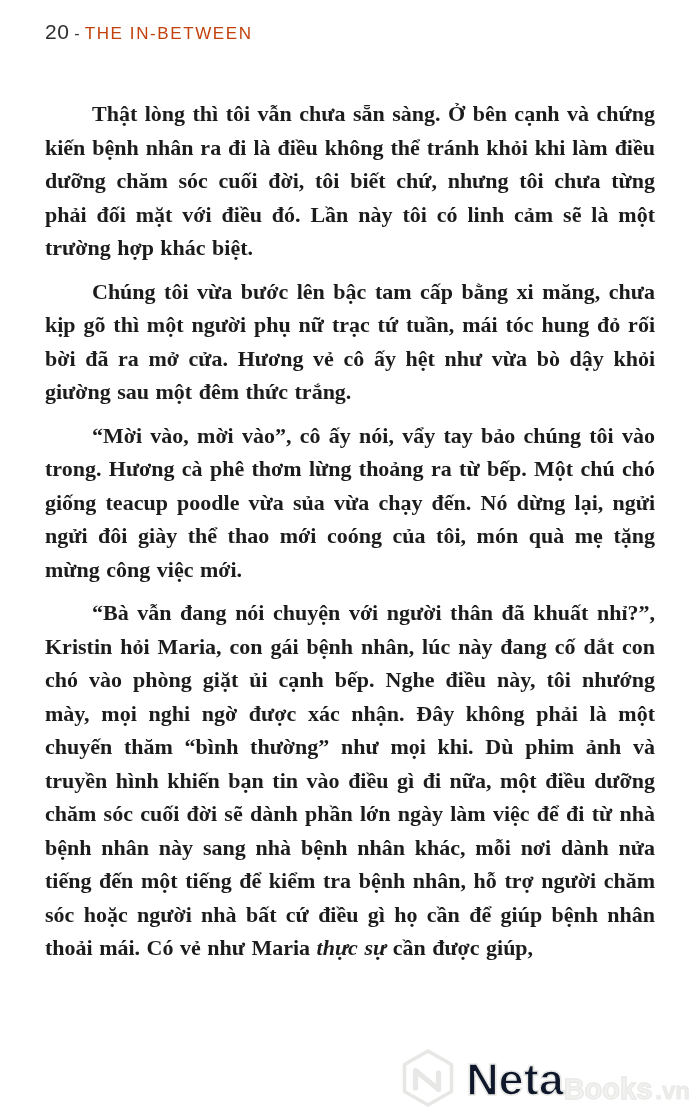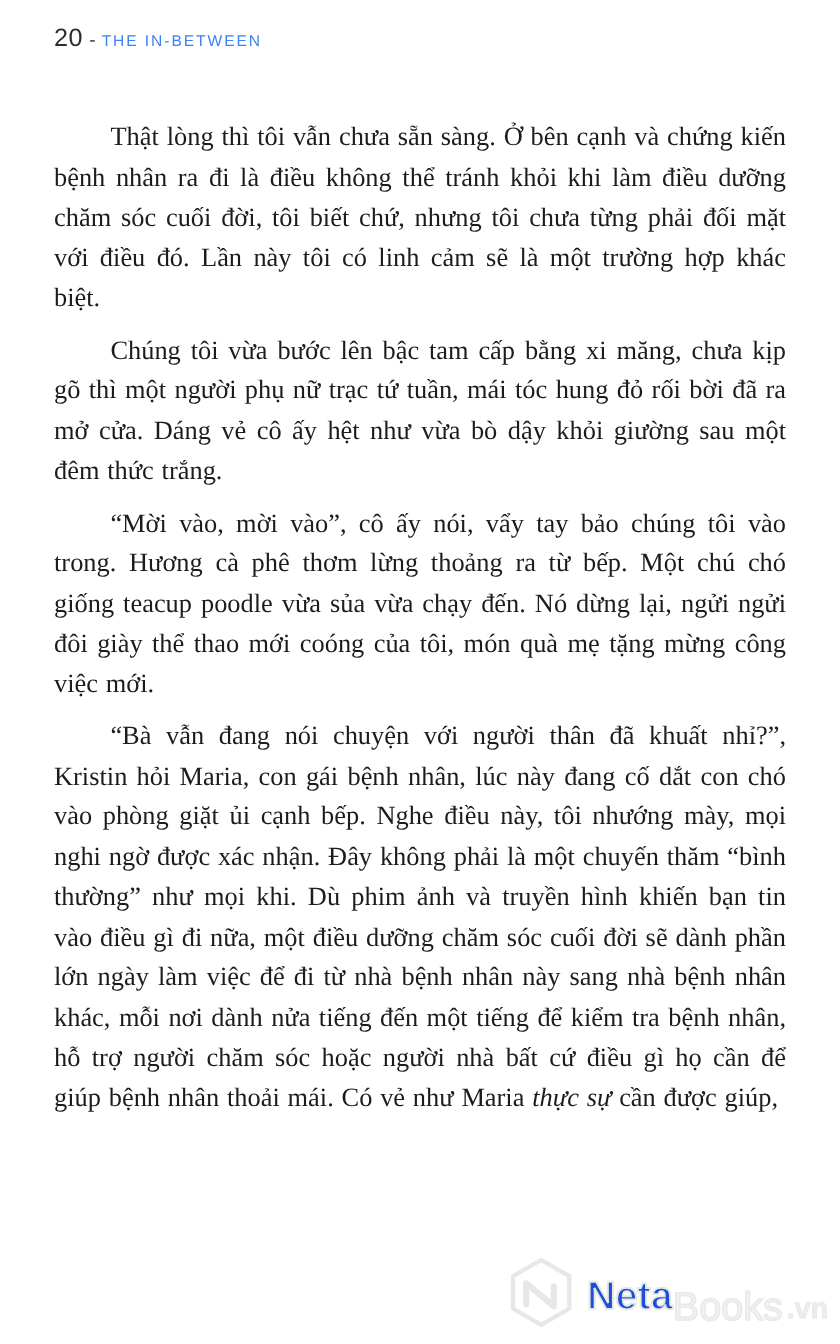--- a/index.html
+++ b/index.html
@@ -21,60 +21,60 @@
   .running-header .page-num {
     font-size: 21px;
     letter-spacing: 0.5px;
   }
   .running-header .sep {
     font-size: 16px;
     margin: 0 5px;
     color: #3a3a3a;
   }
   .running-header .book-title {
-    font-size: 13px;
+    font-size: 17px;
     letter-spacing: 1.6px;
-    color: #3b82f6;
+    color: #c2410c;
   }
   .content {
     position: absolute;
     top: 97px;
     left: 45px;
     width: 610px;
     color: #1c1c1c;
   }
   .para {
     font-size: 22px;
     line-height: 33.5px;
     text-align: justify;
     margin-bottom: 10px;
     word-spacing: 1px;
   }
-  .para.indent { text-indent: 47px; }
+  .para.indent { text-indent: 47px; font-weight: bold; }
   .para em { font-style: italic; }
   .watermark {
     position: absolute;
     right: 10px;
     bottom: 8px;
     display: flex;
     align-items: center;
     font-family: "Liberation Sans", sans-serif;
     user-select: none;
   }
   .wm-logo { margin-right: 10px; }
   .wm-main {
-    font-size: 33px;
+    font-size: 45px;
     font-weight: 700;
     letter-spacing: 0px;
-    color: #1d4ed8;
+    color: #0f172a;
     -webkit-text-stroke: 1.6px #e7e7e5;
   }
   .wm-secondary {
-    font-size: 33px;
-    font-weight: 400;
+    font-size: 29px;
+    font-weight: 700;
     color: #f2f2f0;
     margin-top: 19px;
     -webkit-text-stroke: 1.4px #e9e9e7;
   }
   .wm-suffix {
     font-size: 24px;
     font-weight: 700;
     color: #ececea;
     -webkit-text-stroke: 0.8px #e9e9e7;
     align-self: flex-end;
@@ -85,21 +85,21 @@
 </style>
 </head>
 <body>
 
 <div class="running-header">
   <span class="page-num">20</span><span class="sep">-</span><span class="book-title">THE IN-BETWEEN</span>
 </div>
 
 <div class="content" id="content">
     <p class="para indent">Thật lòng thì tôi vẫn chưa sẵn sàng. Ở bên cạnh và chứng kiến bệnh nhân ra đi là điều không thể tránh khỏi khi làm điều dưỡng chăm sóc cuối đời, tôi biết chứ, nhưng tôi chưa từng phải đối mặt với điều đó. Lần này tôi có linh cảm sẽ là một trường hợp khác biệt.</p>
-    <p class="para indent">Chúng tôi vừa bước lên bậc tam cấp bằng xi măng, chưa kịp gõ thì một người phụ nữ trạc tứ tuần, mái tóc hung đỏ rối bời đã ra mở cửa. Dáng vẻ cô ấy hệt như vừa bò dậy khỏi giường sau một đêm thức trắng.</p>
+    <p class="para indent">Chúng tôi vừa bước lên bậc tam cấp bằng xi măng, chưa kịp gõ thì một người phụ nữ trạc tứ tuần, mái tóc hung đỏ rối bời đã ra mở cửa. Hương vẻ cô ấy hệt như vừa bò dậy khỏi giường sau một đêm thức trắng.</p>
     <p class="para indent">“Mời vào, mời vào”, cô ấy nói, vẩy tay bảo chúng tôi vào trong. Hương cà phê thơm lừng thoảng ra từ bếp. Một chú chó giống teacup poodle vừa sủa vừa chạy đến. Nó dừng lại, ngửi ngửi đôi giày thể thao mới coóng của tôi, món quà mẹ tặng mừng công việc mới.</p>
     <p class="para indent">“Bà vẫn đang nói chuyện với người thân đã khuất nhỉ?”, Kristin hỏi Maria, con gái bệnh nhân, lúc này đang cố dắt con chó vào phòng giặt ủi cạnh bếp. Nghe điều này, tôi nhướng mày, mọi nghi ngờ được xác nhận. Đây không phải là một chuyến thăm “bình thường” như mọi khi. Dù phim ảnh và truyền hình khiến bạn tin vào điều gì đi nữa, một điều dưỡng chăm sóc cuối đời sẽ dành phần lớn ngày làm việc để đi từ nhà bệnh nhân này sang nhà bệnh nhân khác, mỗi nơi dành nửa tiếng đến một tiếng để kiểm tra bệnh nhân, hỗ trợ người chăm sóc hoặc người nhà bất cứ điều gì họ cần để giúp bệnh nhân thoải mái. Có vẻ như Maria <em>thực sự</em> cần được giúp,</p>
   </div>
 
 <div class="watermark">
   <span class="wm-logo">
     <svg width="56" height="60" viewBox="0 0 56 60" fill="none" xmlns="http://www.w3.org/2000/svg">
       <path d="M28 3 L51.5 16.5 L51.5 43.5 L28 57 L4.5 43.5 L4.5 16.5 Z" stroke="#e7e7e5" stroke-width="3.6" stroke-linejoin="round" fill="none"></path>
       <path d="M15.5 40 L15.5 22.5 L38.5 41.5 L38.5 25" stroke="#e7e7e5" stroke-width="5.2" stroke-linejoin="round" stroke-linecap="round" fill="none"></path>
     </svg>

